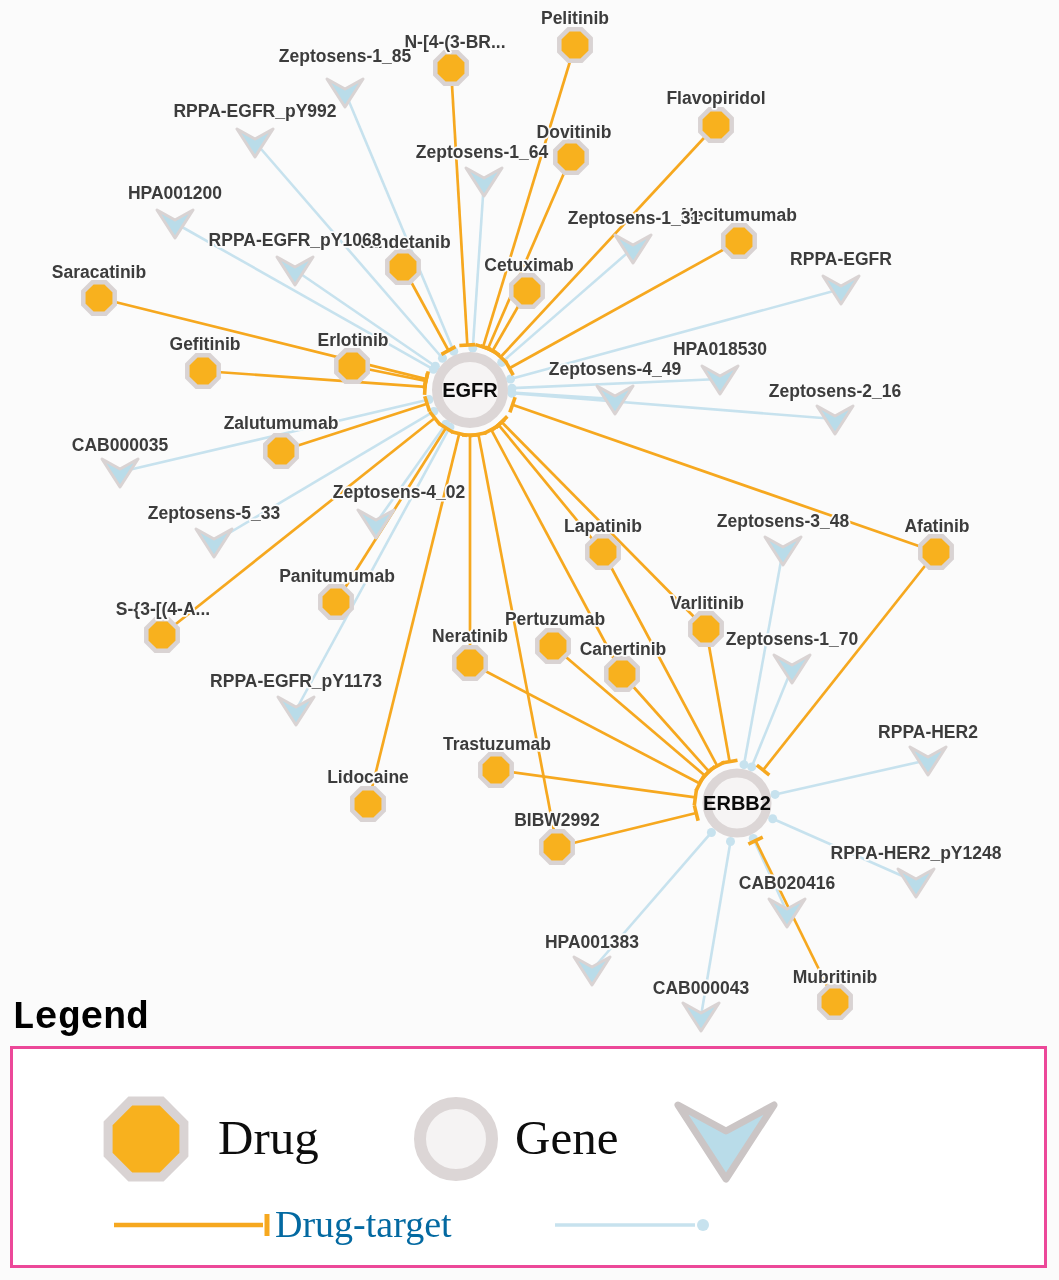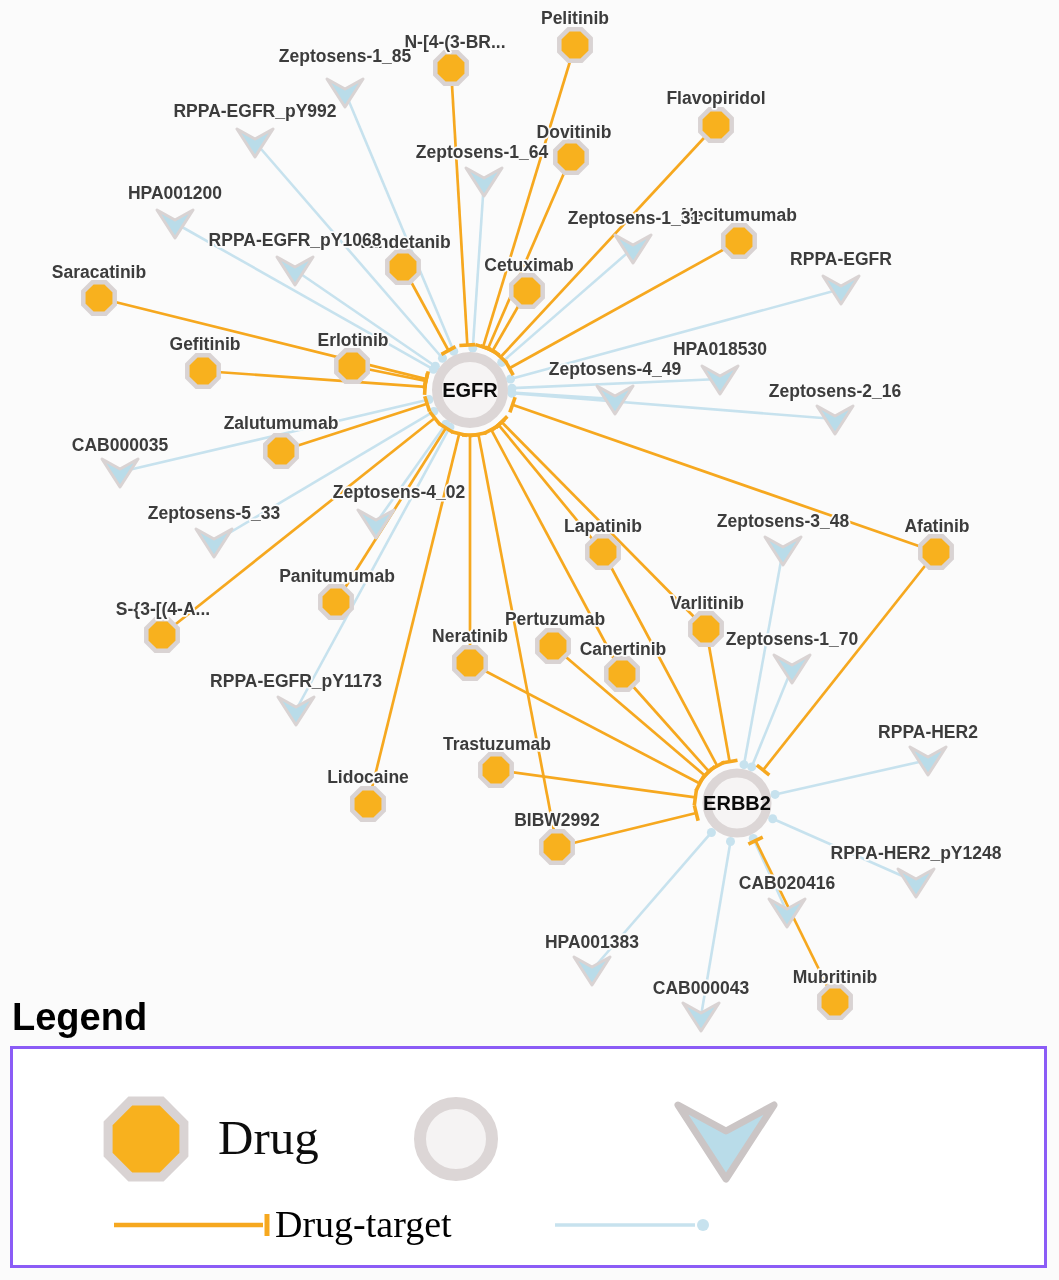--- a/index.html
+++ b/index.html
@@ -14,34 +14,34 @@
     font-family:"Liberation Sans",sans-serif;font-weight:bold;font-size:17.5px;
     fill:#3c3c3c;text-anchor:middle;
     paint-order:stroke;stroke:#fbfbfb;stroke-width:3.5px;stroke-linejoin:round;
   }
   .gene-label{
     font-family:"Liberation Sans",sans-serif;font-weight:bold;font-size:20px;
     fill:#0a0a0a;text-anchor:middle;
   }
   .legend-title{
     position:absolute;left:12px;top:996px;
-    font-family:Liberation Sans, sans-serif;font-weight:bold;font-size:38px;color:#000;
+    font-family:Liberation Mono, monospace;font-weight:bold;font-size:38px;color:#000;
   }
   .legend-box{
     position:absolute;left:10px;top:1046px;width:1037px;height:222px;
-    border:3px solid #8b5cf6;background:#ffffff;box-sizing:border-box;
+    border:3px solid #ec4899;background:#ffffff;box-sizing:border-box;
   }
   .licon{position:absolute;}
   .legend-node-label{
     position:absolute;top:60px;
     font-family:"Liberation Serif",serif;font-size:49px;color:#0d0d0d;
   }
   .legend-edge-label{
     position:absolute;top:153px;
-    font-family:"Liberation Serif",serif;font-size:38px;color:#000000;
+    font-family:"Liberation Serif",serif;font-size:38px;color:#0369a1;
   }
 </style>
 </head>
 <body>
 
 <div id="screen">
 
   <svg id="network-svg" width="1059" height="1280" viewBox="0 0 1059 1280">
       <g>
         <line x1="345" y1="92" x2="453.7539141536472" y2="351.26933134229495" stroke="#C7E2EE" stroke-width="2.6"></line>
@@ -248,20 +248,21 @@
   <div class="legend-box">
 
     <svg class="licon" style="left:83px;top:40px" width="100" height="100">
       <polygon points="87.9,65.7 65.7,87.9 34.3,87.9 12.1,65.7 12.1,34.3 34.3,12.1 65.7,12.1 87.9,34.3" fill="#F8B11E" stroke="#D9D3D3" stroke-width="9"></polygon>
     </svg>
     <span class="legend-node-label" style="left:205px">Drug</span>
 
     <svg class="licon" style="left:393px;top:40px" width="100" height="100">
       <circle cx="50" cy="50" r="36" fill="#F5F3F3" stroke="#DCD6D6" stroke-width="12"></circle>
     </svg>
+    <span class="legend-node-label" style="left:502px">Gene</span>
 
     <svg class="licon" style="left:658px;top:44px" width="110" height="100">
       <polygon points="7,12 55,38 103,12 55,86" fill="#B9DCE9" stroke="#CBC5C5" stroke-width="7" stroke-linejoin="round"></polygon>
     </svg>
 
     <svg class="licon" style="left:98px;top:163px" width="170" height="26">
       <line x1="3" y1="13" x2="152" y2="13" stroke="#F6A81F" stroke-width="4.5"></line>
       <line x1="156" y1="2" x2="156" y2="24" stroke="#F6A81F" stroke-width="5"></line>
     </svg>
     <span class="legend-edge-label" style="left:262px">Drug-target</span>

